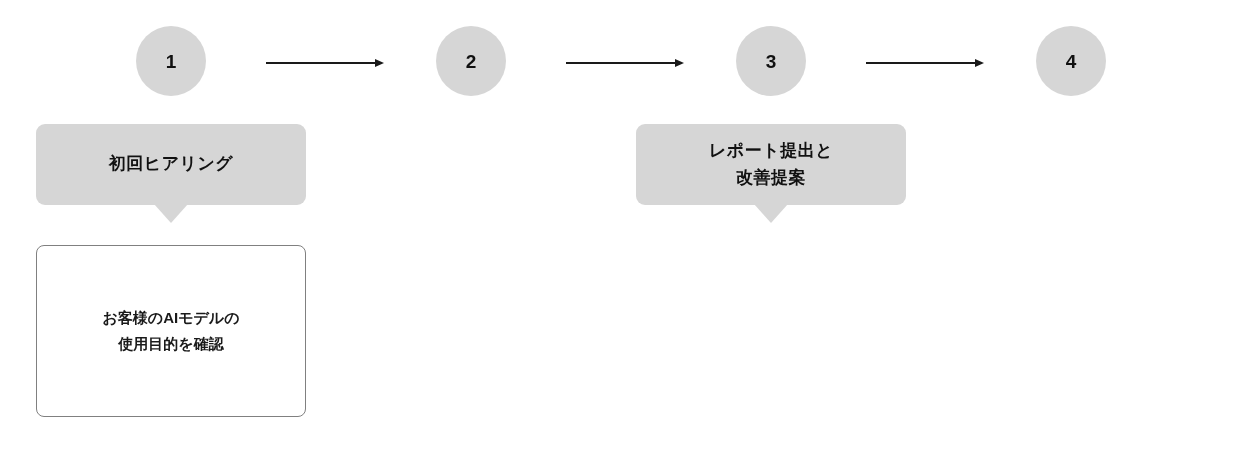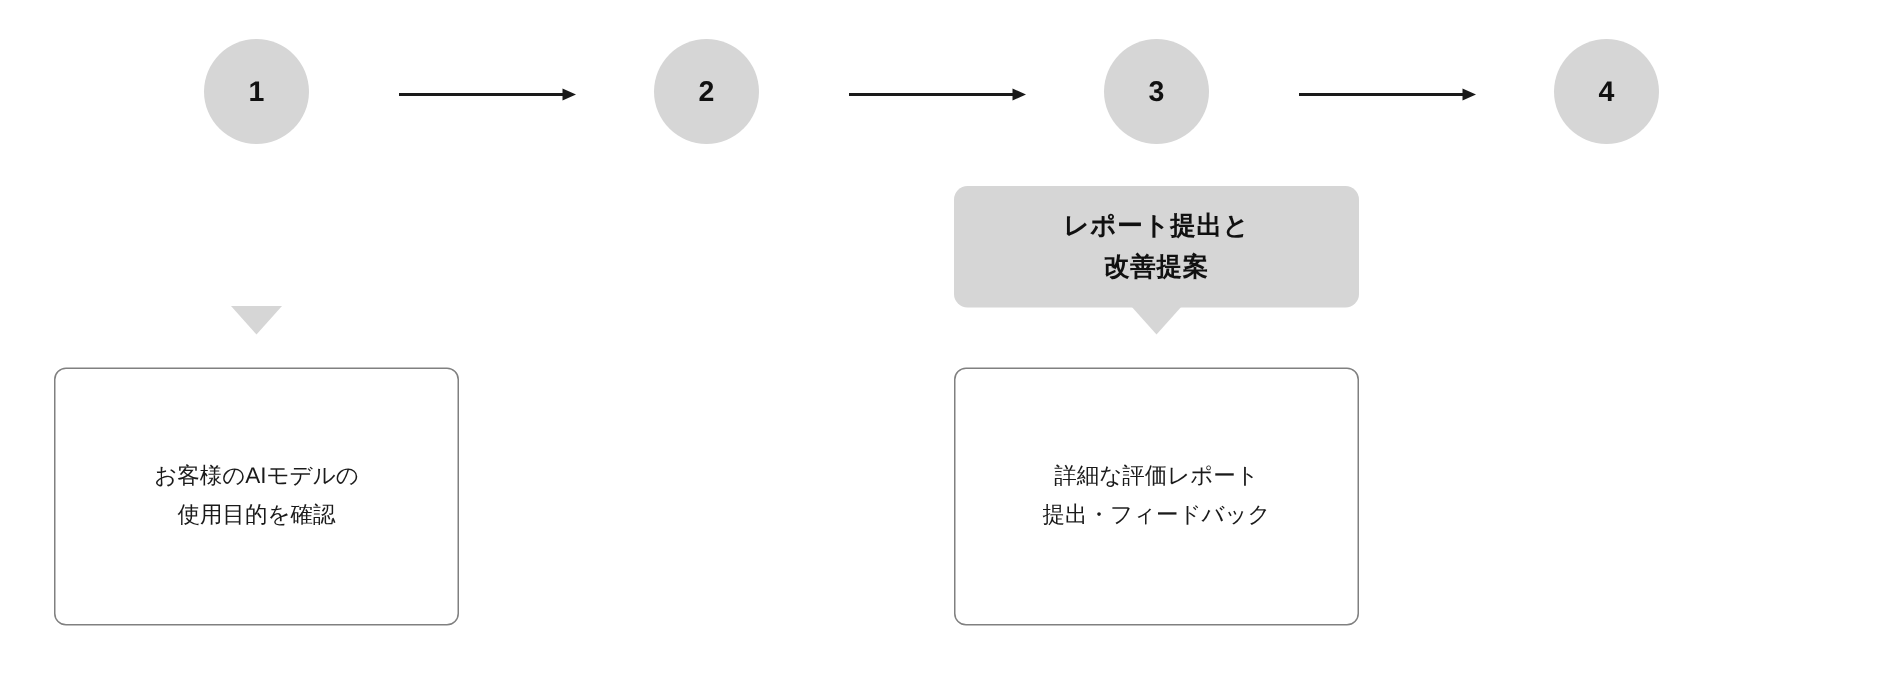--- a/index.html
+++ b/index.html
@@ -121,21 +121,21 @@
     align-items: center;
     justify-content: center;
     padding: 0 8px;
   }
   .body-text {
     font-size: 15px;
     color: #1a1a1a;
     text-align: center;
     line-height: 1.72;
     white-space: pre-line;
-    font-weight: normal;
+    font-weight: bold;
   }
 </style>
 </head>
 <body>
 
 <div id="canvas">
 
   <div class="step-circle" style="left:136px;">
     <span class="step-circle-label">1</span>
   </div>
@@ -156,34 +156,33 @@
   <div class="connector" style="left:566px; width:118px;">
     <div class="connector-line"></div>
     <div class="connector-head"></div>
   </div>
   <div class="connector" style="left:866px; width:118px;">
     <div class="connector-line"></div>
     <div class="connector-head"></div>
   </div>
 
   <div class="column" style="left:36px;">
+    <div class="header-box">
+      <div class="header-title">初回ヒアリング</div>
+    </div>
     <div class="header-tail"></div>
     <div class="body-box">
       <div class="body-text">お客様のAIモデルの
 使用目的を確認</div>
     </div>
   </div>
 
 
   <div class="column" style="left:636px;">
     <div class="header-box">
       <div class="header-title">レポート提出と
 改善提案</div>
     </div>
     <div class="header-tail"></div>
-    <div class="body-box">
-      <div class="body-text">詳細な評価レポート
-提出・フィードバック</div>
-    </div>
   </div>
 
 
 </div>
 
 </body></html>

